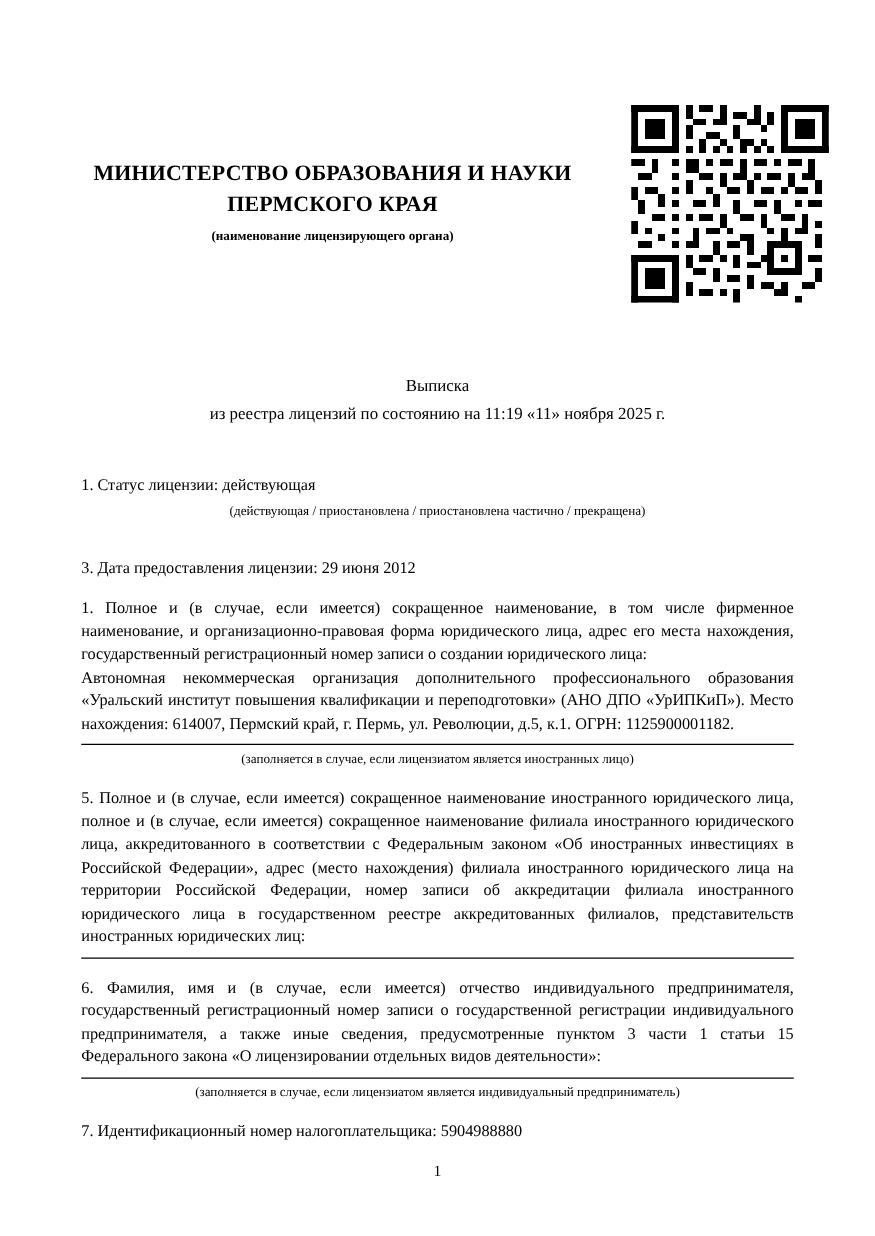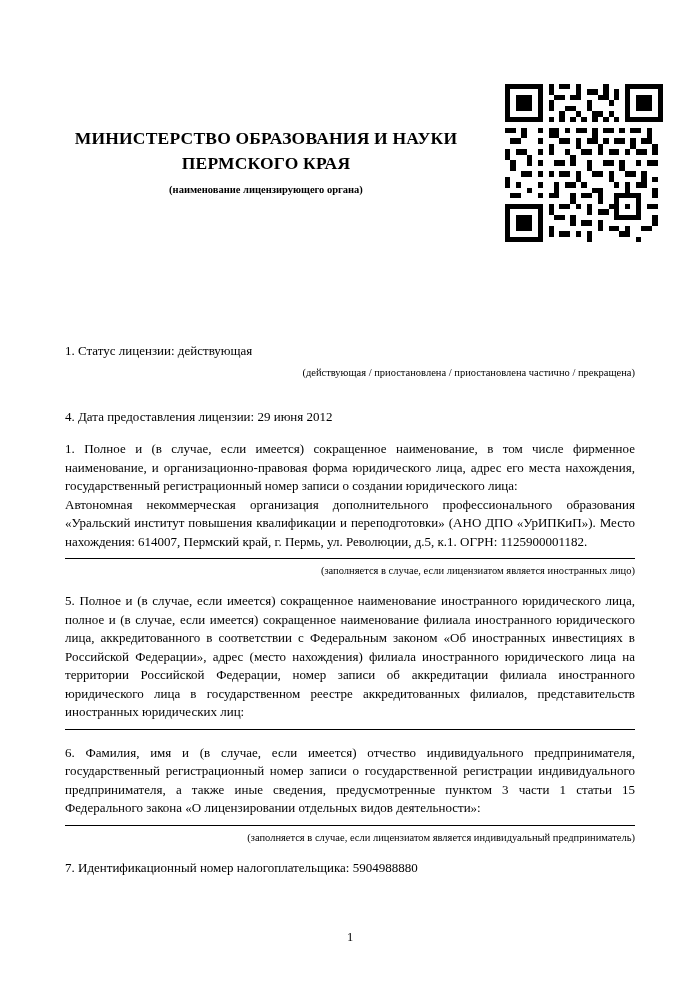--- a/index.html
+++ b/index.html
@@ -57,35 +57,35 @@
     top: 298px;
     left: 0;
     width: 700px;
     text-align: center;
     font-size: 13.5px;
     line-height: 22px;
   }
 
   .content {
     position: absolute;
-    top: 342px;
+    top: 379px;
     left: 65px;
     width: 570px;
   }
 
   .item {
     font-size: 13px;
     line-height: 18.5px;
     text-align: justify;
     text-justify: inter-word;
   }
   .item-spacer { height: 14px; }
   .small-center {
     font-size: 10.5px;
-    text-align: right;
+    text-align: center;
     line-height: 15px;
     margin-top: 4px;
   }
   .para-justify {
     font-size: 13px;
     line-height: 18.5px;
     text-align: justify;
   }
   .rule {
     border: none;
@@ -254,32 +254,36 @@
       </g>
     </svg>
   </div>
 
   <div class="header-block">
     <div class="org-title">МИНИСТЕРСТВО ОБРАЗОВАНИЯ И НАУКИ</div>
     <div class="org-title">ПЕРМСКОГО КРАЯ</div>
     <div class="org-sub">(наименование лицензирующего органа)</div>
   </div>
 
+  <div class="doc-title">
+    <div>Выписка</div>
+    <div>из реестра лицензий по состоянию на 11:19 «11» ноября 2025 г.</div>
+  </div>
 
   <div class="content">
 
     <div class="item">1. Статус лицензии: действующая</div>
     <div class="small-center">(действующая / приостановлена / приостановлена частично / прекращена)</div>
 
     <div class="item-spacer"></div>
 
 
     <div class="item-spacer"></div>
 
-    <div class="item">4. Дата предоставления лицензии: 29 июня 2012</div>
+    <div class="item">3. Дата предоставления лицензии: 29 июня 2012</div>
 
     <div class="item-spacer"></div>
 
     <div class="para-justify">1. Полное и (в случае, если имеется) сокращенное наименование, в том числе фирменное наименование, и организационно-правовая форма юридического лица, адрес его места нахождения, государственный регистрационный номер записи о создании юридического лица:</div>
     <div class="para-justify">Автономная некоммерческая организация дополнительного профессионального образования «Уральский институт повышения квалификации и переподготовки» (АНО ДПО «УрИПКиП»). Место нахождения: 614007, Пермский край, г. Пермь, ул. Революции, д.5, к.1. ОГРН: 1125900001182.</div>
     <hr class="rule">
     <div class="small-center">(заполняется в случае, если лицензиатом является иностранных лицо)</div>
 
     <div class="item-spacer"></div>
 

